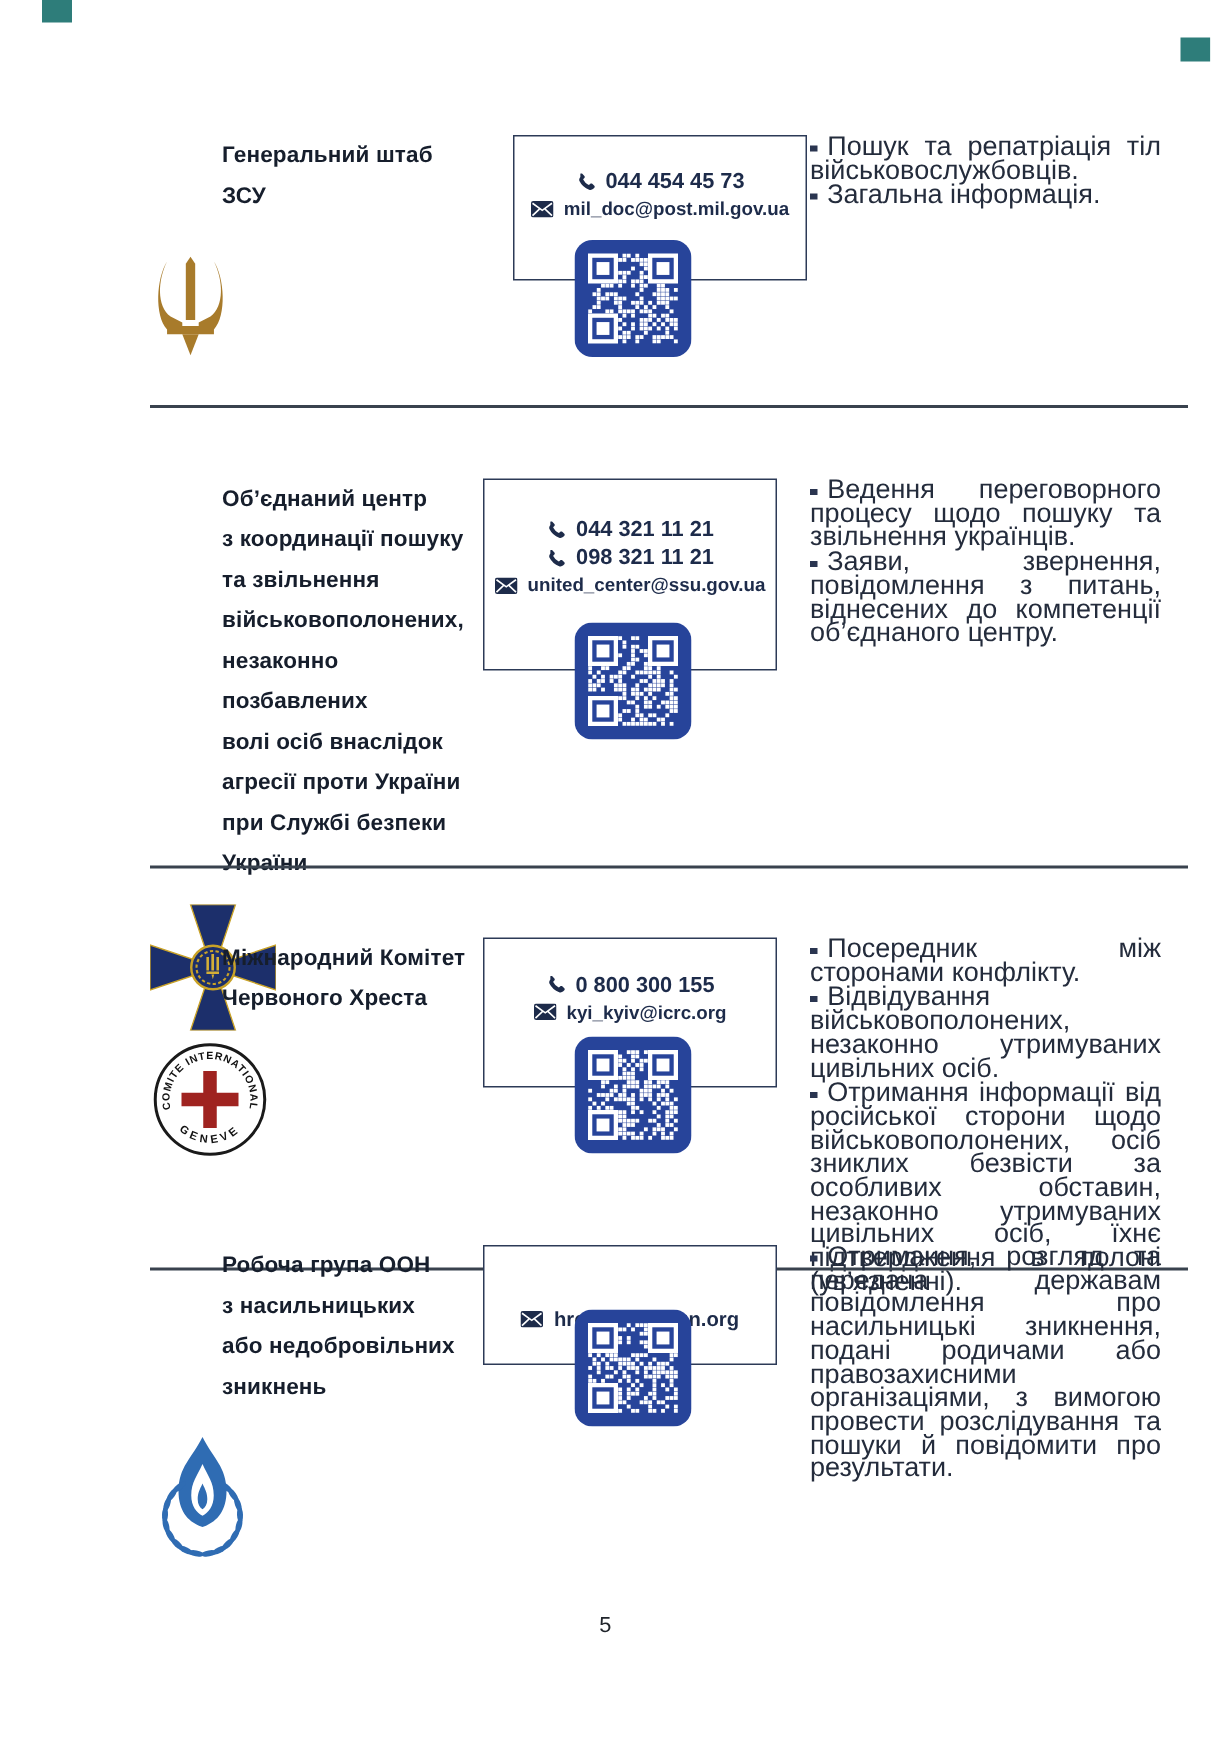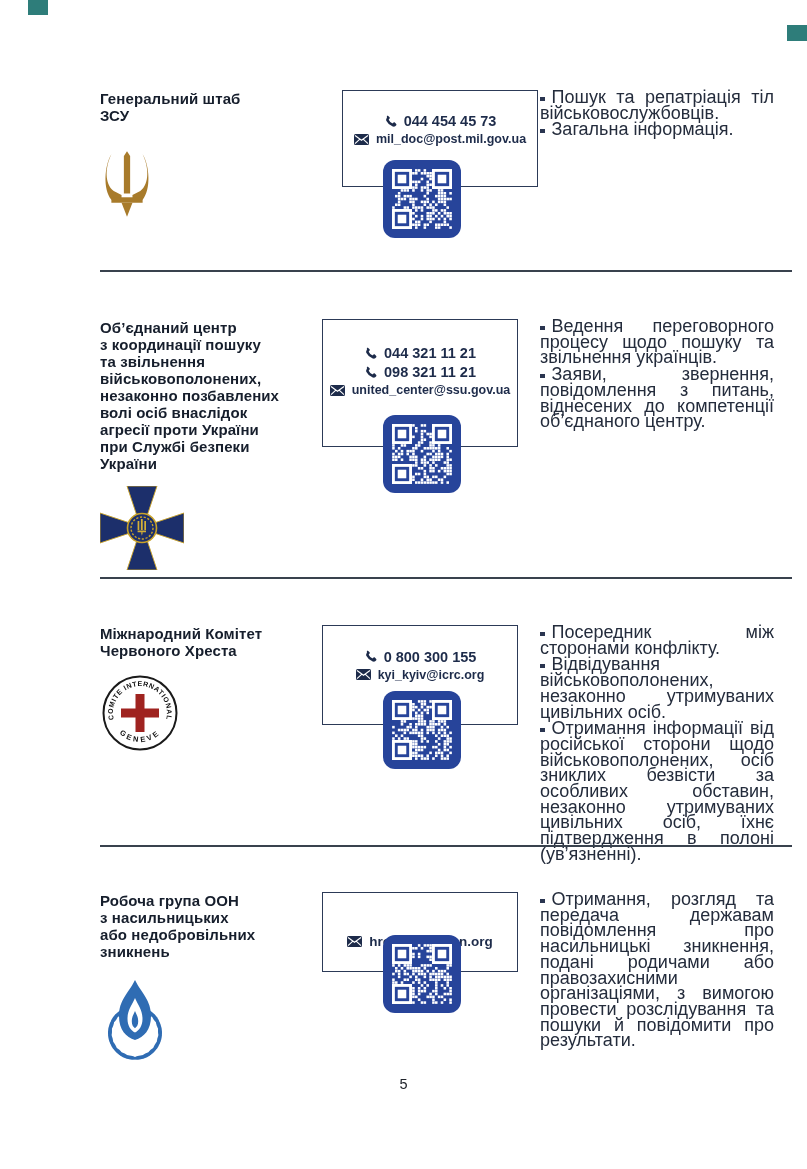--- a/index.html
+++ b/index.html
@@ -14,24 +14,24 @@
   .corner-mark{position:absolute;background:var(--teal);}
   .corner-mark.left{left:28px;top:0;width:20px;height:15px;}
   .corner-mark.right{right:0;top:25px;width:20px;height:16px;}
 
   .divider{position:absolute;left:100px;width:692px;border-top:2px solid var(--divider);}
   .d1{top:270px}.d2{top:577px}.d3{top:845px}
 
   .section{position:absolute;left:100px;width:692px;display:grid;
            grid-template-columns:222px 200px 252px;column-gap:0;}
   .section .rightcol{margin-left:18px;}
-  .s1{top:90px}.s2{top:319px}.s3{top:625px}.s4{top:892px}
-
-  .org-title{font-size:15px;line-height:17px;font-weight:700;color:var(--head);
-             white-space:pre-line;letter-spacing:.1px;}
+  .s1{top:90px}.s2{top:319px}.s3{top:625px}.s4{top:830px}
+
+  .org-title{font-size:15px;line-height:27px;font-weight:700;color:var(--head);
+             white-space:pre-line;letter-spacing:.1px;margin-left:48px;}
   .logo{margin-top:18px;}
   .s1 .logo{margin-left:2px;}
   .s2 .logo{margin-top:14px;}
   .s3 .logo{margin-top:16px;margin-left:2px;}
   .s4 .logo{margin-top:16px;}
 
   .cardwrap{position:relative;width:200px;}
   .card{box-sizing:border-box;width:196px;border:1.5px solid var(--card_border);
         background:#fff;display:flex;flex-direction:column;justify-content:center;
         align-items:center;gap:3px;}

